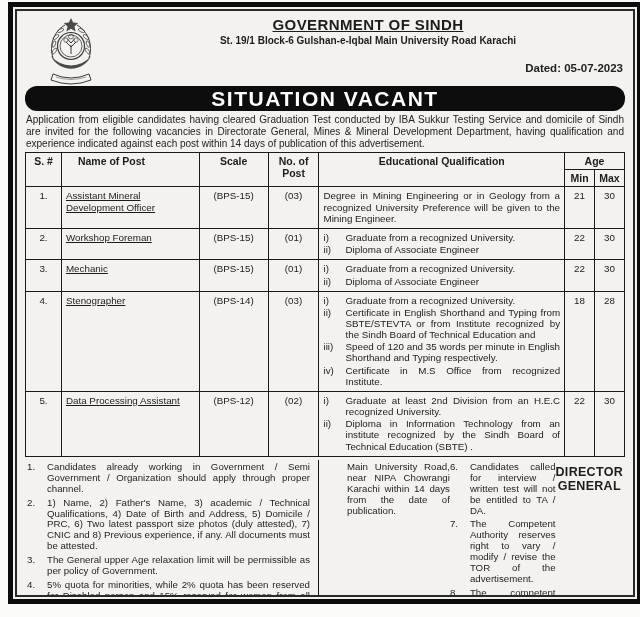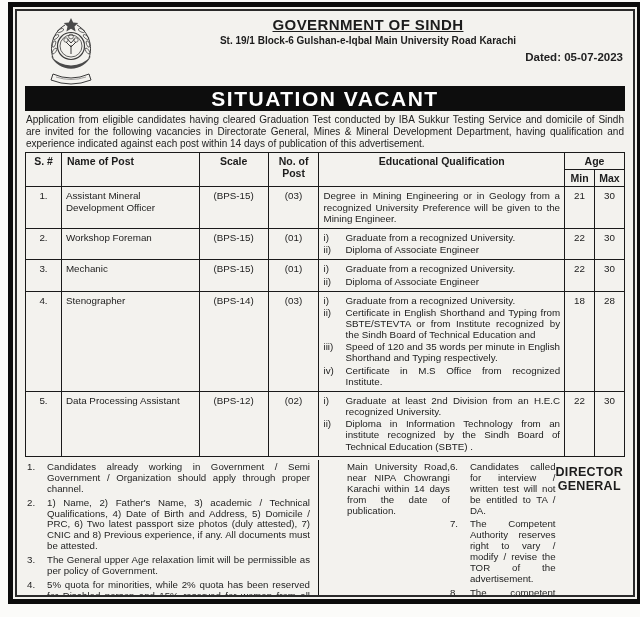--- a/index.html
+++ b/index.html
@@ -22,39 +22,39 @@
     padding:5px 8px 3px 8px;
     overflow:hidden;
   }
   
   .header { position:relative; min-height:68px; }
   .emblem { position:absolute; left:10px; top:0; width:72px; height:70px; }
   .titles { margin-left:86px; text-align:center; }
   .title1 { font-size:15px; font-weight:bold; text-decoration:underline; letter-spacing:.4px; }
   .title2 { font-size:15px; font-weight:bold; text-decoration:underline; letter-spacing:.2px; margin-top:1px; white-space:nowrap; }
   .address { font-size:10px; font-weight:bold; margin-top:2px; }
-  .dated { text-align:right; font-size:11.5px; font-weight:bold; color:#222; margin-top:5px; padding-right:2px; }
+  .dated { text-align:right; font-size:11.5px; font-weight:bold; color:#222; margin-top:16px; padding-right:2px; }
   
   .banner {
     margin:2px 0 3px 0; background:#0d0d0d; color:#ffffff;
     text-align:center; font-weight:800; font-size:21px; letter-spacing:1.5px;
     height:25px; line-height:25px;
   }
   
   .intro { font-size:10px; line-height:1.18; text-align:justify; margin:2px 1px 3px 1px; color:#222; }
   
   table.posts { width:100%; border-collapse:collapse; table-layout:fixed; margin-top:1px; }
   table.posts th, table.posts td { border:1.5px solid #1a1a1a; vertical-align:top; }
   table.posts th { font-size:10.5px; font-weight:bold; padding:2px 3px; text-align:center; }
-  table.posts th.h-name { text-align:left; padding-left:5px; }
+  table.posts th.h-name { text-align:left; padding-left:16px; }
   table.posts td { font-size:9.8px; padding:3px 4px; }
   .col-sno{width:6%;} .col-name{width:23%;} .col-scale{width:11.5%;}
   .col-post{width:8.5%;} .col-qual{width:41%;} .col-min{width:5%;} .col-max{width:5%;}
   td.c { text-align:center; }
-  .post-name { max-width:124px; line-height:1.18; }
+  .post-name { max-width:124px; line-height:1.18;text-decoration:underline; }
   .qitem { display:flex; line-height:1.14; margin-bottom:1px; }
   .qn { width:22px; flex:0 0 22px; }
   .qt { flex:1; text-align:justify; }
   .qplain { text-align:justify; line-height:1.18; }
   
   .notes { display:flex; margin-top:3px; align-items:stretch; }
   .notes-left { width:49%; border-right:1.5px solid #141414; padding:2px 8px 2px 2px; }
   .notes-right { width:51%; padding:2px 2px 2px 8px; display:flex; flex-direction:row; }
   .nitem { display:flex; font-size:9.7px; line-height:1.13; text-align:justify; margin-bottom:3px; color:#1e1e1e; }
   .nn { width:20px; flex:0 0 20px; }
@@ -99,21 +99,21 @@
           <path d="M21 61 q15 5 30 0" stroke-width=".6" stroke="#666"></path>
         </g>
       </svg>
       <div class="titles">
         <div class="title1">GOVERNMENT OF SINDH</div>
         <div class="address">St. 19/1 Block-6 Gulshan-e-Iqbal Main University Road Karachi</div>
       </div>
       <div class="dated">Dated: 05-07-2023</div>
     </div>
 
-    <div class="banner" style="background: rgb(13, 13, 13); color: rgb(255, 255, 255);">SITUATION VACANT</div>
+    <div class="banner" style="background: rgb(13, 13, 13); color: rgb(255, 255, 255); border-radius: 12px;">SITUATION VACANT</div>
 
     <div class="intro">Application from eligible candidates having cleared Graduation Test conducted by IBA Sukkur Testing Service and domicile of Sindh are invited for the following vacancies in Directorate General, Mines &amp; Mineral Development Department, having qualification and experience indicated against each post within 14 days of publication of this advertisement.</div>
 
     <table class="posts">
       <colgroup>
         <col class="col-sno">
           <col class="col-name">
           <col class="col-scale">
         <col class="col-post">
           <col class="col-qual">

